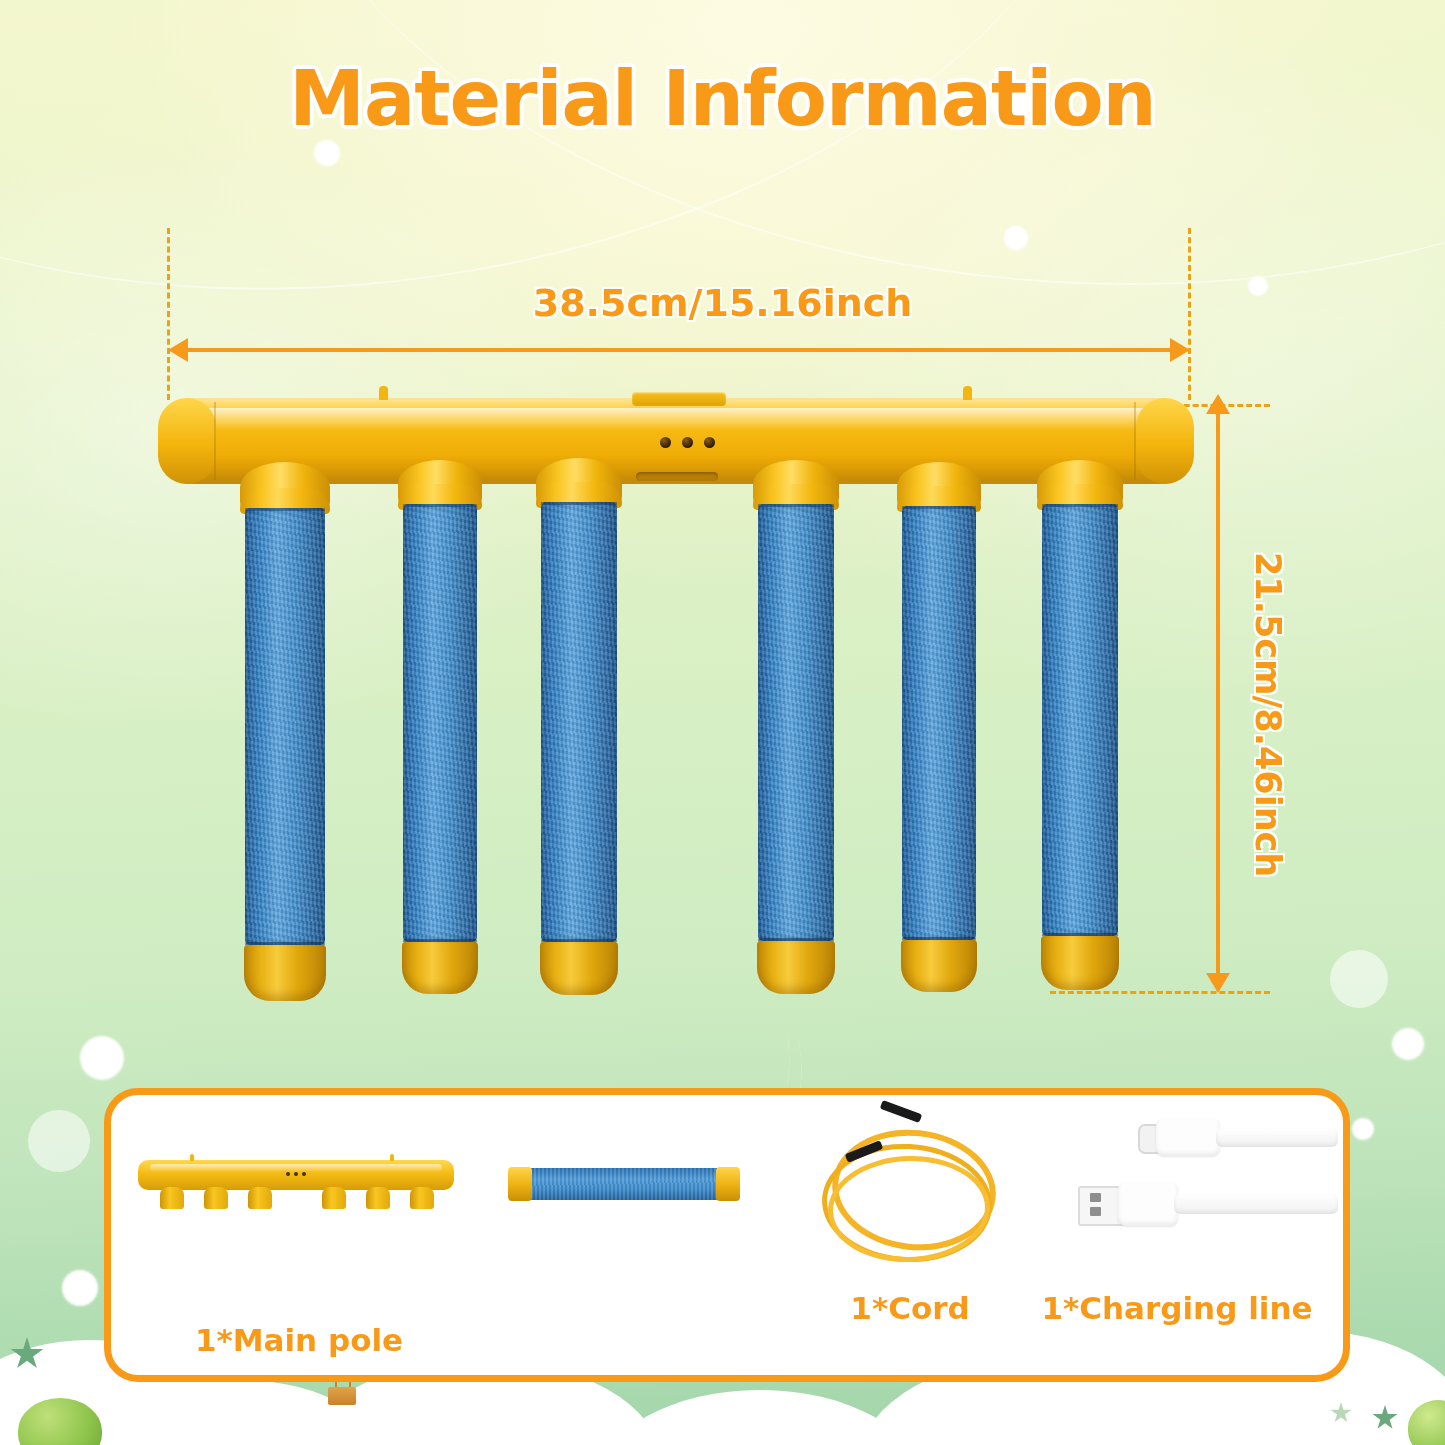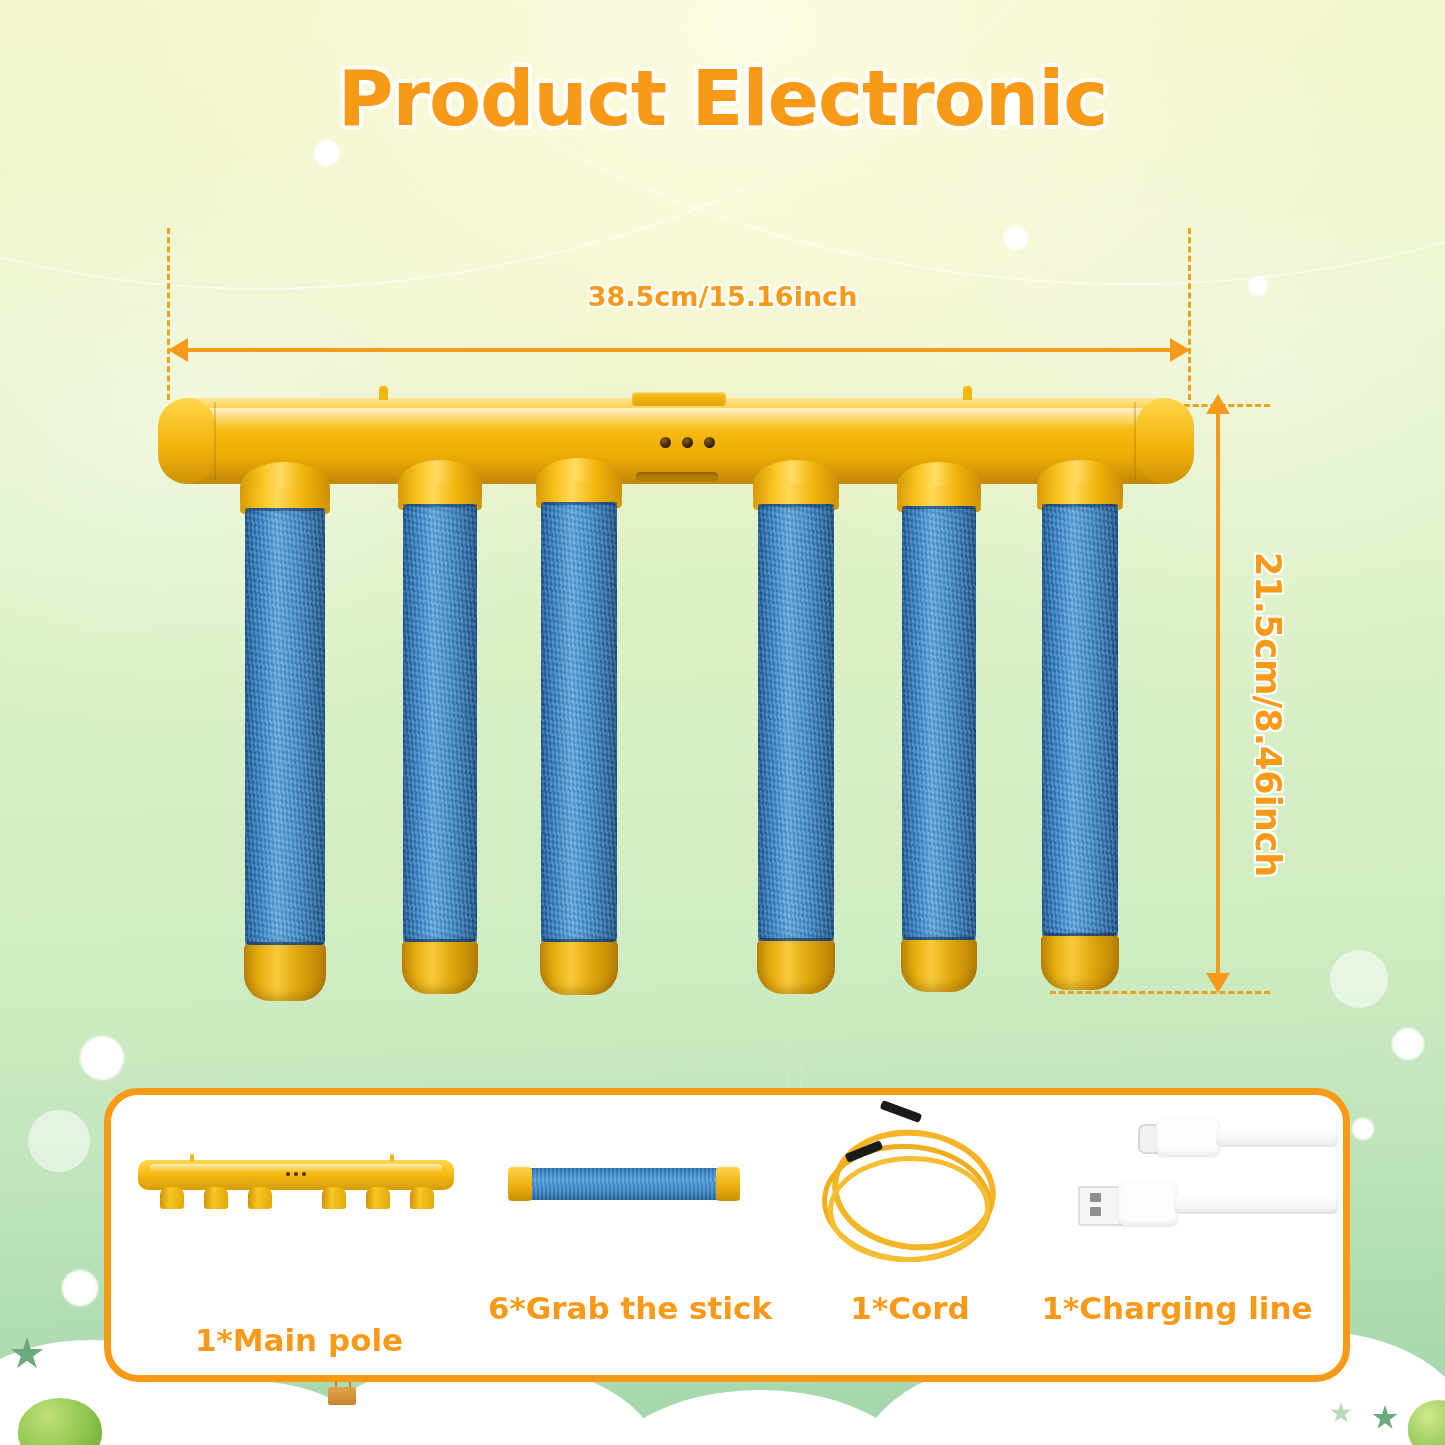--- a/index.html
+++ b/index.html
@@ -54,21 +54,21 @@
   .arrow-l{position:absolute;width:0;height:0;
     border-top:12px solid transparent;border-bottom:12px solid transparent;border-right:20px solid #f79a1c;}
   .arrow-r{position:absolute;width:0;height:0;
     border-top:12px solid transparent;border-bottom:12px solid transparent;border-left:20px solid #f79a1c;}
   .dimline-v{position:absolute;width:4px;background:#f79a1c;}
   .arrow-u{position:absolute;width:0;height:0;
     border-left:12px solid transparent;border-right:12px solid transparent;border-bottom:20px solid #f79a1c;}
   .arrow-d{position:absolute;width:0;height:0;
     border-left:12px solid transparent;border-right:12px solid transparent;border-top:20px solid #f79a1c;}
 
-  .dim-label-h{position:absolute;font-size:27px;font-weight:700;color:#f89a17;
+  .dim-label-h{position:absolute;font-size:38px;font-weight:700;color:#f89a17;
     text-shadow:-2px -2px 0 #fff,2px -2px 0 #fff,-2px 2px 0 #fff,2px 2px 0 #fff;}
   .dim-label-v{position:absolute;font-size:35px;font-weight:700;color:#f89a17;
     writing-mode:vertical-rl;text-orientation:mixed;
     text-shadow:-2px -2px 0 #fff,2px -2px 0 #fff,-2px 2px 0 #fff,2px 2px 0 #fff;}
 
   
   #product{position:absolute;left:0;top:0;width:1445px;height:1445px;pointer-events:none;}
 
   .bar{position:absolute;border-radius:34px;
     background:linear-gradient(180deg,#ffd23e 0%,#fdc51f 16%,#f6b810 42%,#edab06 68%,#d99a06 88%,#c98e08 100%);
@@ -180,21 +180,21 @@
   <div class="star" style="left:10px;top:1337px;width:34px;height:34px;background:#6aa97c;"></div>
   <div class="star" style="left:1330px;top:1402px;width:22px;height:22px;background:#b7d9b7;"></div>
   <div class="star" style="left:1372px;top:1405px;width:26px;height:26px;background:#6aa97c;"></div>
 
   <div class="balloon" style="left:18px;top:1398px;width:84px;height:66px;background:radial-gradient(circle at 35% 28%,#bfe07a,#8cc34a 60%,#6ba336);"></div>
   <div class="balloon" style="left:1408px;top:1400px;width:60px;height:56px;background:radial-gradient(circle at 35% 28%,#cfe98f,#93c752 65%,#74ab3a);"></div>
   <div class="basket-rope" style="left:335px;top:1370px;height:18px;"></div>
   <div class="basket-rope" style="left:349px;top:1370px;height:18px;"></div>
   <div class="basket" style="left:328px;top:1387px;width:28px;height:18px;"></div>
 
-  <div class="title">Product Electronic</div>
+  <div class="title">Material Information</div>
 
   <div class="vdash" style="left:167px;top:228px;height:172px;"></div>
   <div class="vdash" style="left:1188px;top:228px;height:172px;"></div>
   <div class="dimline-h" style="left:176px;top:348px;width:1005px;"></div>
   <div class="arrow-l" style="left:168px;top:338px;"></div>
   <div class="arrow-r" style="left:1170px;top:338px;"></div>
   <div class="dim-label-h" style="left:0;right:0;top:281px;text-align:center;">38.5cm/15.16inch</div>
 
   <div class="hdash" style="left:1050px;top:404px;width:220px;"></div>
   <div class="hdash" style="left:1050px;top:991px;width:220px;"></div>
@@ -302,18 +302,17 @@
     <div class="cable-body" style="left:1156px;top:1118px;width:64px;height:38px;"></div>
     <div class="cable-wire" style="left:1216px;top:1128px;width:122px;height:19px;"></div>
     <div class="usb-a-tip" style="left:1078px;top:1186px;width:44px;height:36px;"></div>
     <div class="usb-a-pin" style="left:1090px;top:1193px;width:11px;height:9px;"></div>
     <div class="usb-a-pin" style="left:1090px;top:1207px;width:11px;height:9px;"></div>
     <div class="cable-body" style="left:1118px;top:1182px;width:60px;height:44px;"></div>
     <div class="cable-wire" style="left:1174px;top:1194px;width:164px;height:20px;"></div>
   </div>
 
   <div class="part-label" style="left:140px;top:1322px;width:318px;">1*Main pole</div>
-  <div class="part-label" style="left:462px;top:1290px;width:336px;">6*Grab the stick</div>
   <div class="part-label" style="left:816px;top:1290px;width:188px;text-align:center;">1*Cord</div>
   <div class="part-label" style="left:1028px;top:1290px;width:298px;">1*Charging line</div>
 
 
 </div>
 
 </body></html>

